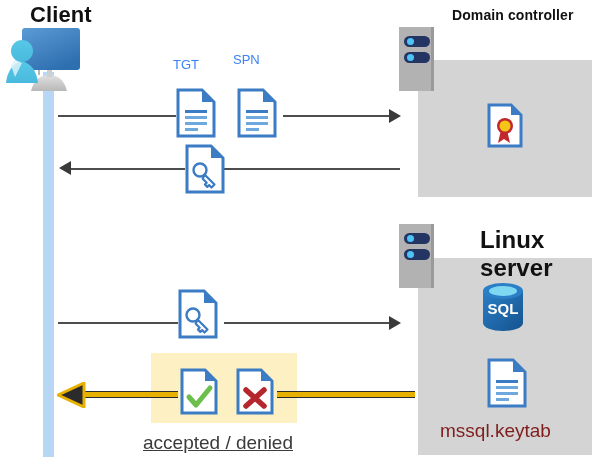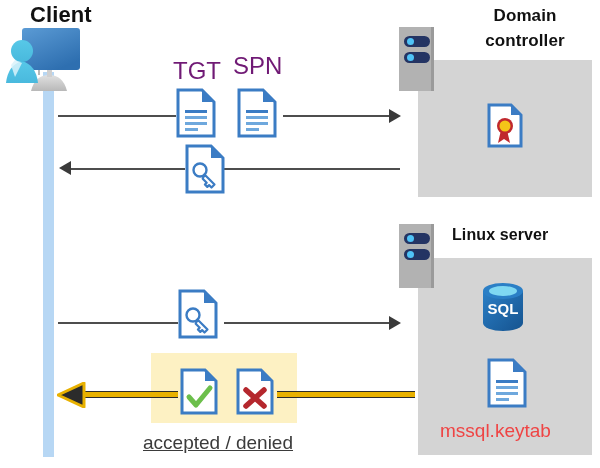--- a/index.html
+++ b/index.html
@@ -3,25 +3,25 @@
 <meta charset="utf-8">
 <style>
   html,body{margin:0;padding:0;background:#ffffff;}
   body{width:600px;height:468px;position:relative;overflow:hidden;
        font-family:"Liberation Sans",sans-serif;}
   .stage{position:absolute;inset:0;width:600px;height:348px;border-radius:22px;}
 
   
   .ttl{position:absolute;font-weight:bold;color:#111111;letter-spacing:.1px;}
   #client-title{left:30px;top:2px;font-size:22px;}
-  #dc-title{left:452px;top:3px;font-size:17px;line-height:25px;width:146px;text-align:center;}
-  #linux-title{left:452px;top:226px;font-size:16px;}
+  #dc-title{left:452px;top:3px;font-size:14px;line-height:25px;width:146px;}
+  #linux-title{left:480px;top:226px;font-size:24px;}
   .plain{position:absolute;color:#3b3b3b;font-size:19px;}
   #accepted-denied{left:143px;top:432px;text-decoration:underline;}
-  #keytab-label{left:440px;top:420px;font-size:19px;color:#ef4444;}
+  #keytab-label{left:440px;top:420px;font-size:19px;color:#7f1d1d;}
 
   
   .panel{position:absolute;background:#d4d4d4;}
   #dc-panel{left:418px;top:60px;width:174px;height:137px;}
   #linux-panel{left:418px;top:258px;width:174px;height:197px;}
 
   
   #client-timeline{position:absolute;left:43px;top:72px;width:11px;height:385px;
         background:#b7d7f4;}
 
@@ -62,21 +62,21 @@
   #tgt-doc{left:176px;top:88px;}
   #spn-doc{left:237px;top:88px;}
   #ticket-doc{left:185px;top:144px;}
   #ticket-doc2{left:178px;top:289px;}
   #cert-doc{left:487px;top:103px;width:36px;height:45px;}
   #keytab-doc{left:487px;top:358px;width:40px;height:50px;}
   #accept-doc{left:180px;top:368px;width:38px;height:47px;}
   #deny-doc{left:236px;top:368px;width:38px;height:47px;}
   #sql-icon{left:479px;top:281px;position:absolute;width:48px;height:52px;}
 
-  .lbl{position:absolute;font-size:24px;color:#701a75;}
+  .lbl{position:absolute;font-size:13px;color:#3b82f6;}
   #tgt-label{left:173px;top:57px;}
   #spn-label{left:233px;top:52px;}
 </style>
 </head>
 <body>
 
 <div class="stage">
 
   <div class="panel" id="dc-panel"></div>
   <div class="panel" id="linux-panel"></div>

